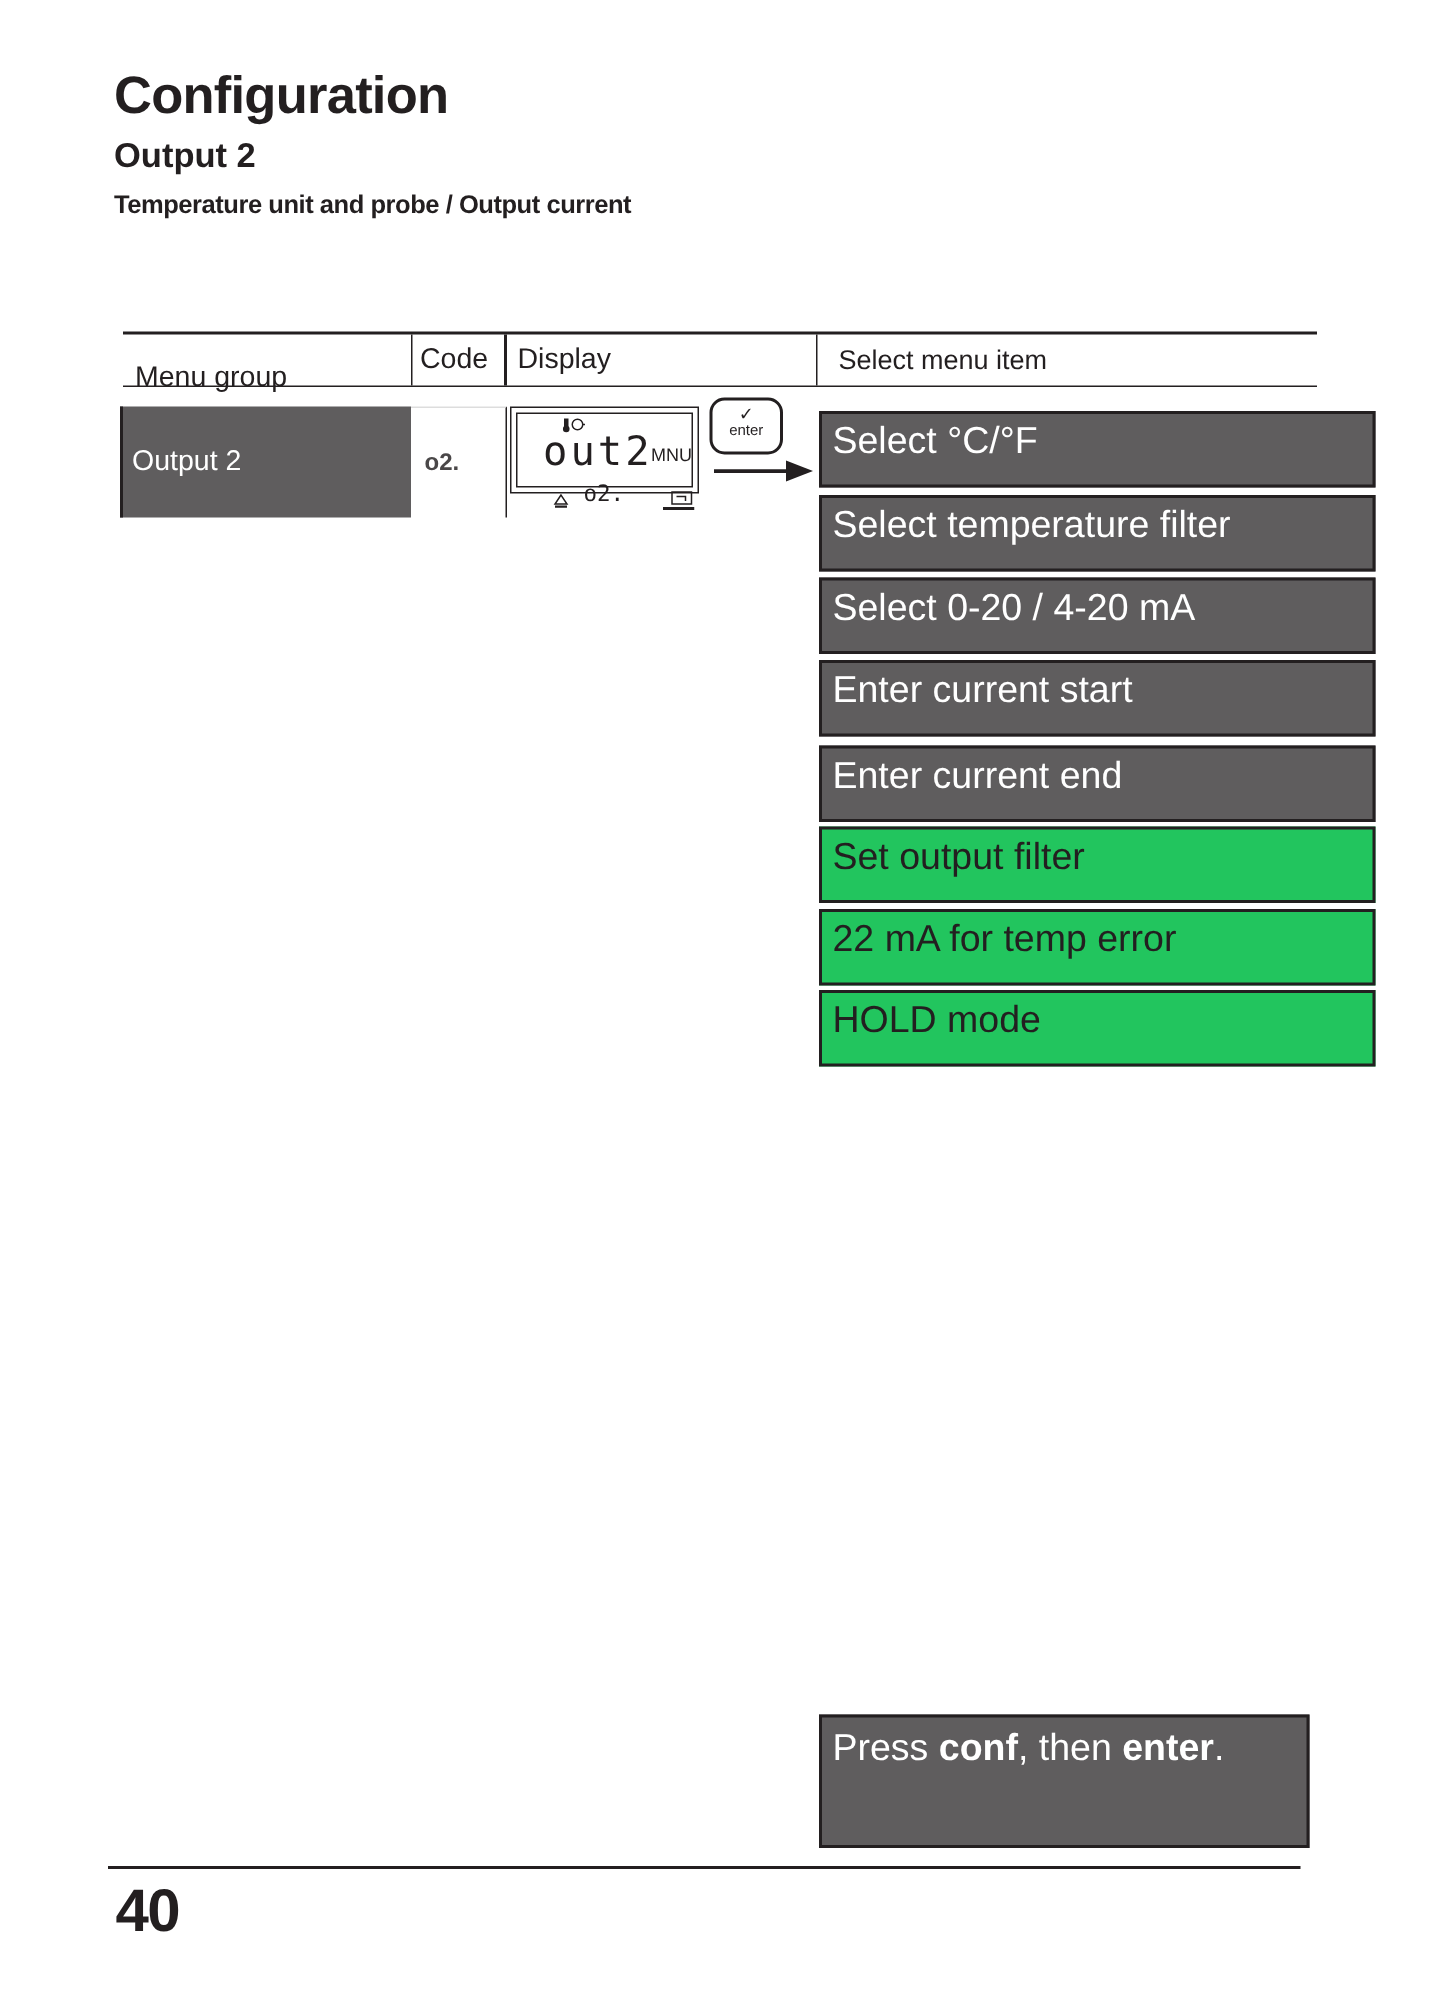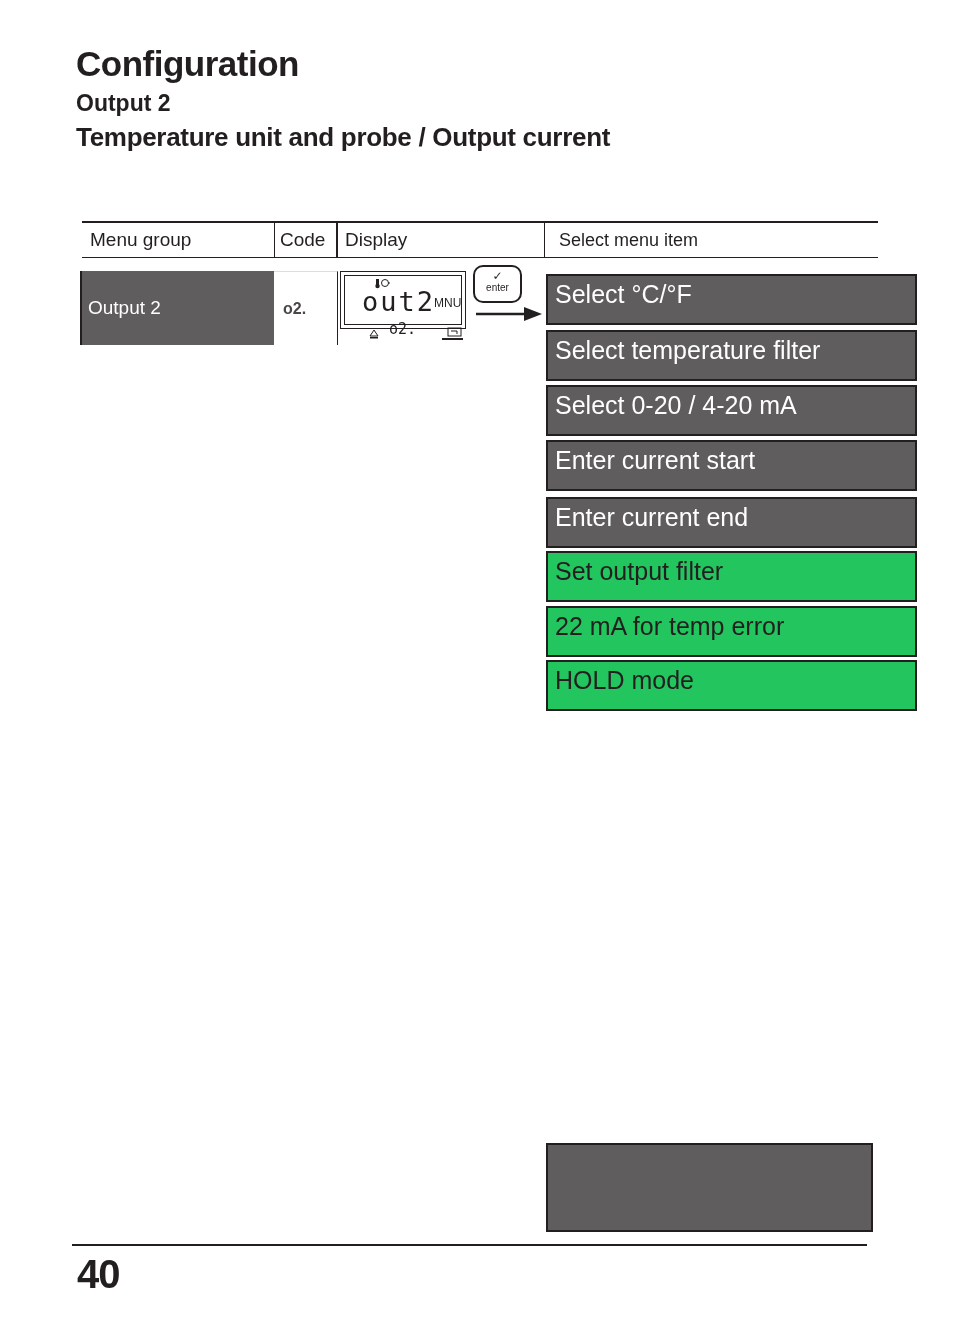--- a/index.html
+++ b/index.html
@@ -3,21 +3,21 @@
   <meta charset="utf-8">
   <style>
     html, body { margin: 0; padding: 0; background: #ffffff; }
     body {
       width: 954px; height: 1336px; position: relative; overflow: hidden;
       font-family: "Liberation Sans", "DejaVu Sans", sans-serif; color: #231f20;
     }
     .abs { position: absolute; }
     .h-title { left: 76px; top: 42px; font-size: 35px; font-weight: bold; letter-spacing: -0.5px; line-height: 44px; }
     .h-sub1 { left: 76px; top: 88px; font-size: 23px; font-weight: bold; line-height: 30px; }
-    .h-sub2 { left: 76px; top: 122px; font-size: 26px; font-weight: bold; line-height: 30px; letter-spacing: -0.3px; }
+    .h-sub2 { left: 76px; top: 122px; font-size: 17px; font-weight: bold; line-height: 30px; letter-spacing: -0.3px; }
 
     .hdr-topline { left: 82px; top: 221px; width: 796px; height: 2px; background: #231f20; }
     .hdr-botline { left: 82px; top: 257px; width: 796px; height: 1px; background: #231f20; }
     .hdr-cell { top: 223px; height: 34px; line-height: 34px; font-size: 19px; }
     .hdr-div { top: 223px; width: 1px; height: 34px; background: #231f20; }
 
     .row-group {
       left: 80px; top: 271px; width: 194px; height: 74px; background: #5f5d5e;
       border-left: 2px solid #231f20; box-sizing: border-box;
       color: #ffffff; font-size: 19px; line-height: 74px; padding-left: 6px;
@@ -58,21 +58,21 @@
     .page-num { left: 77px; top: 1250px; font-size: 40px; font-weight: bold; line-height: 48px; letter-spacing: -1px; }
   </style>
 </head>
 <body>
 
 <div class="abs h-title">Configuration</div>
 <div class="abs h-sub1">Output 2</div>
 <div class="abs h-sub2">Temperature unit and probe / Output current</div>
 
 <div class="abs hdr-topline"></div>
-<div class="abs hdr-cell" style="left:90px;">Menu group</div>
+<div class="abs hdr-cell" style="left:90px;margin-top:12px;">Menu group</div>
 <div class="abs hdr-div" style="left:274px;"></div>
 <div class="abs hdr-cell" style="left:280px;">Code</div>
 <div class="abs hdr-div" style="left:336px; width:2px;"></div>
 <div class="abs hdr-cell" style="left:345px;">Display</div>
 <div class="abs hdr-div" style="left:544px;"></div>
 <div class="abs hdr-cell" style="left:559px; font-size:18px;">Select menu item</div>
 <div class="abs hdr-botline"></div>
 
 <div class="abs row-group">Output 2</div>
 <div class="abs row-code">o2.</div>
@@ -120,16 +120,17 @@
 <div class="abs menu-item dark" style="top:274px;">Select °C/°F</div>
 <div class="abs menu-item dark" style="top:330px;">Select temperature filter</div>
 <div class="abs menu-item dark" style="top:385px;">Select 0-20 / 4-20 mA</div>
 <div class="abs menu-item dark" style="top:440px;">Enter current start</div>
 <div class="abs menu-item dark" style="top:497px;">Enter current end</div>
 <div class="abs menu-item light" style="top:551px;">Set output filter</div>
 <div class="abs menu-item light" style="top:606px;">22 mA for temp error</div>
 <div class="abs menu-item light" style="top:660px;">HOLD mode</div>
 
 <div class="abs exit-box">
+  <div><span>Press </span><b>conf</b><span>, then </span><b>enter</b><span>.</span></div>
 </div>
 
 <div class="abs footer-line"></div>
 <div class="abs page-num">40</div>
 
 </body></html>

